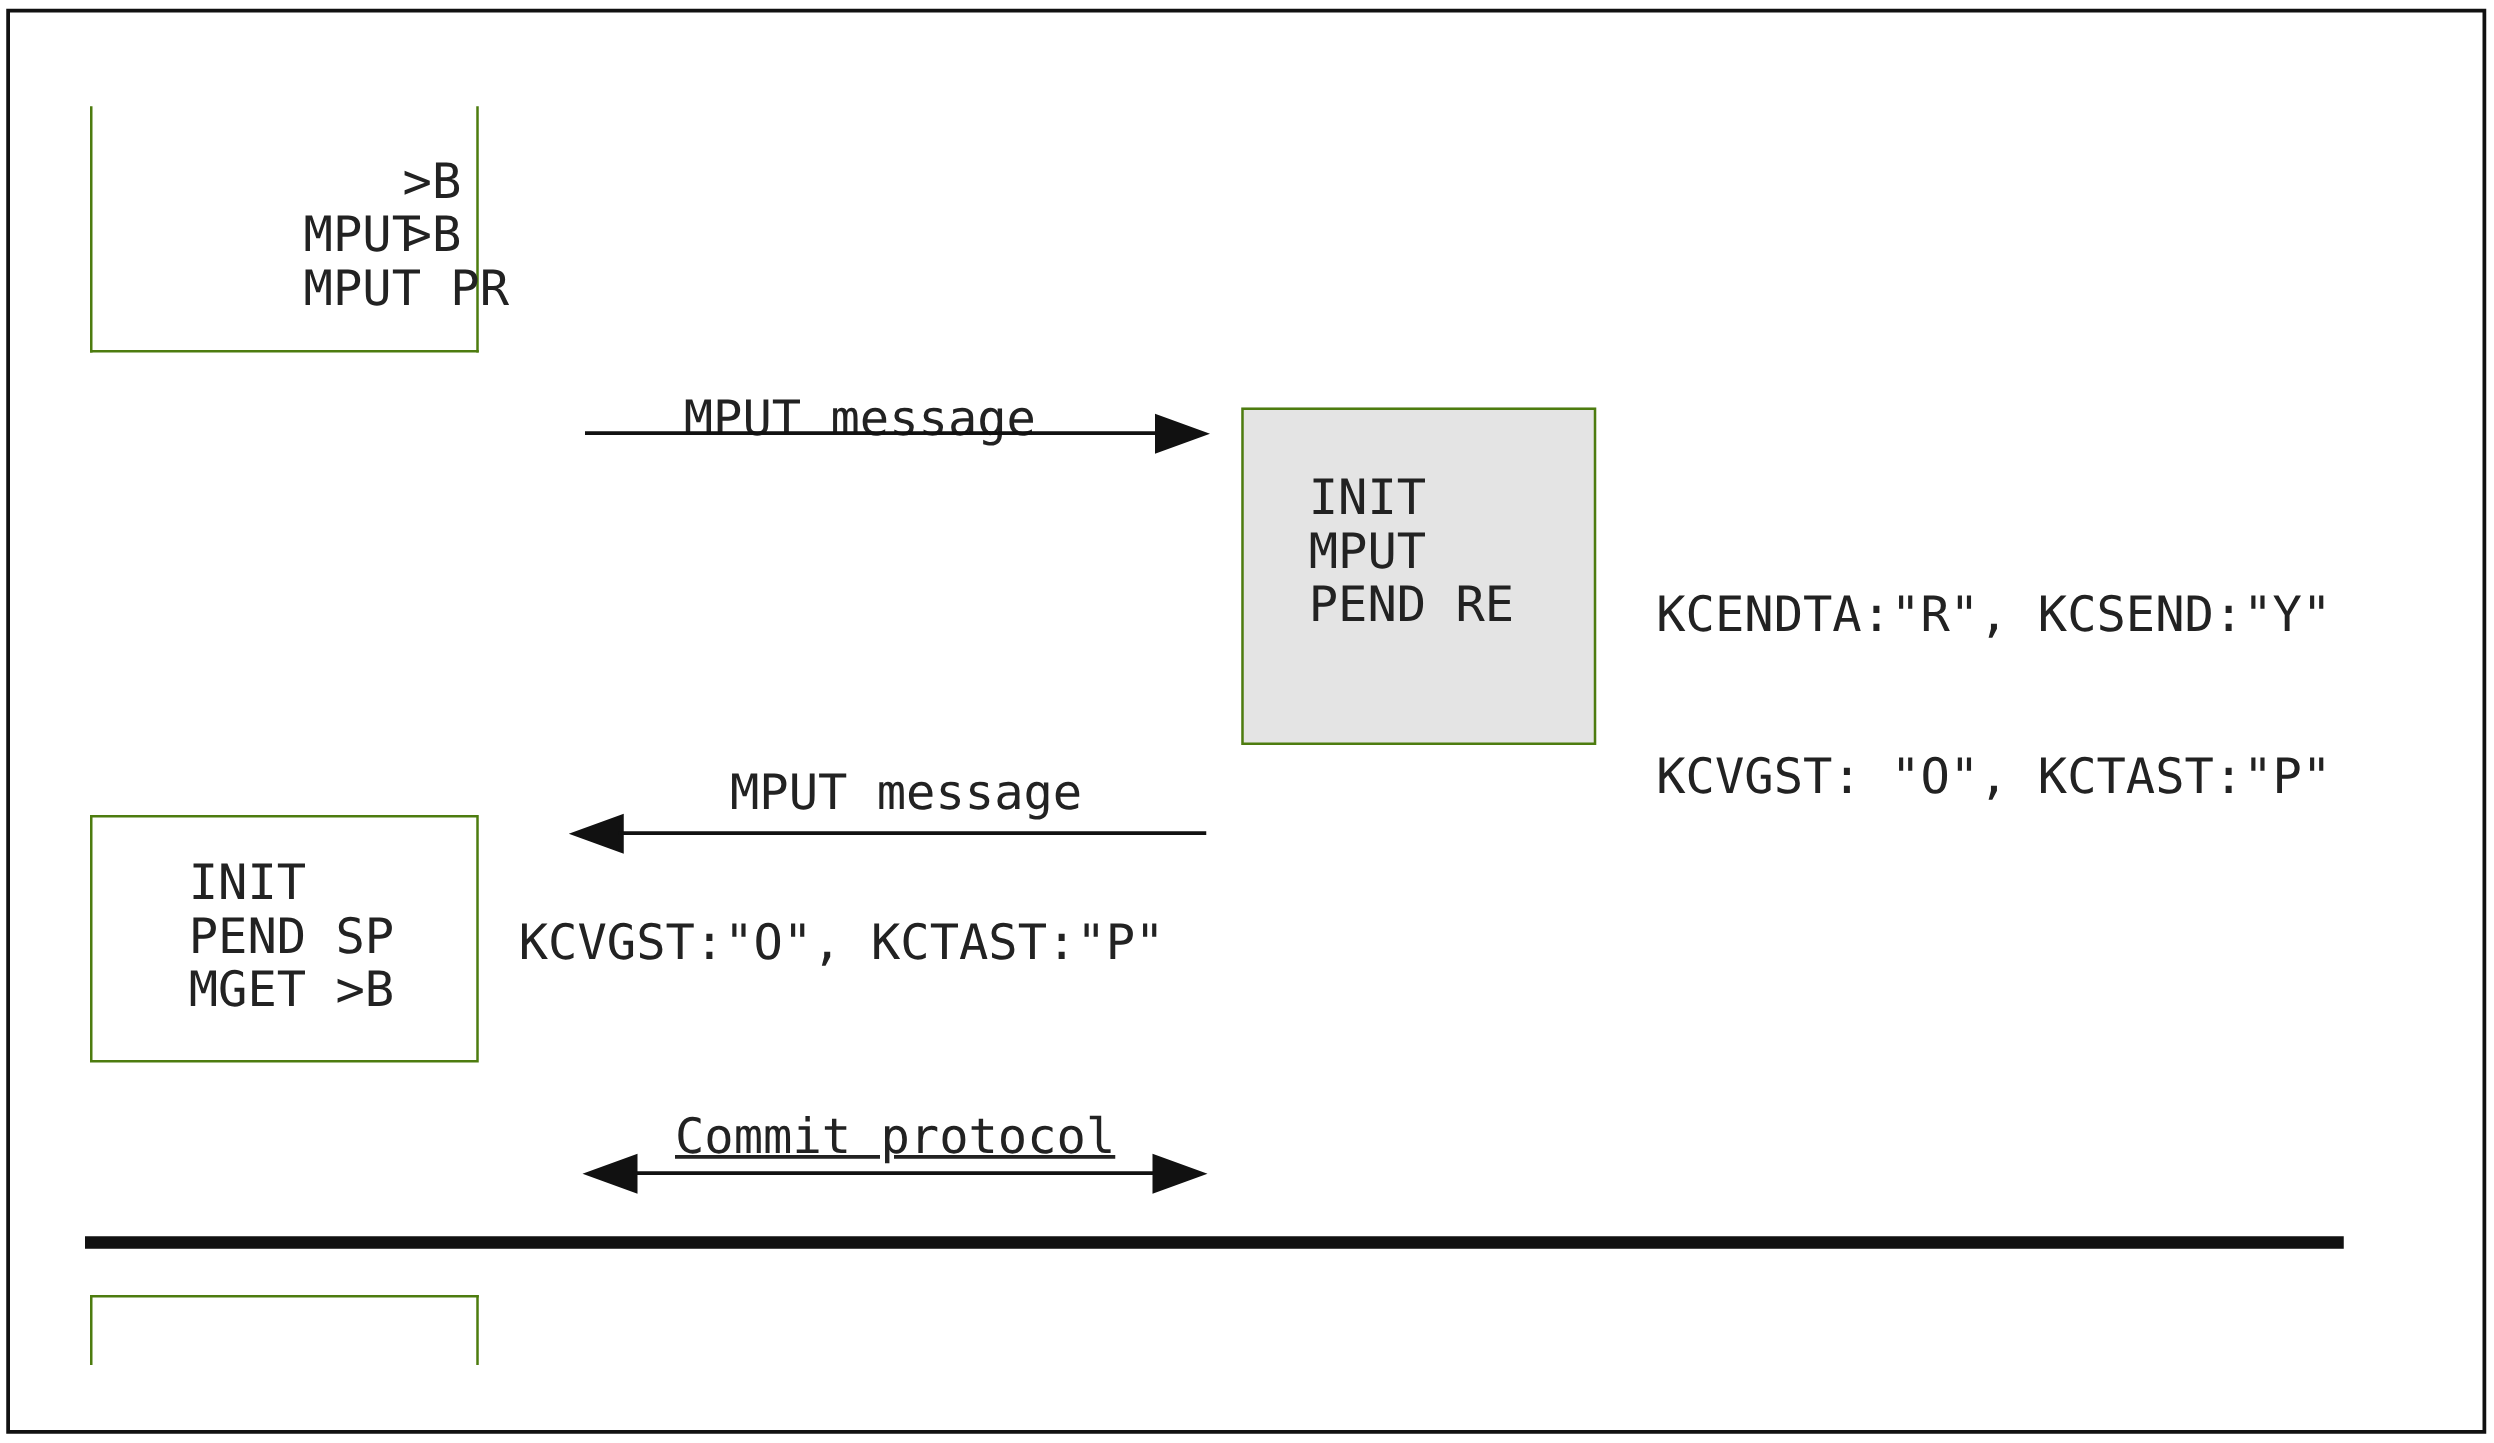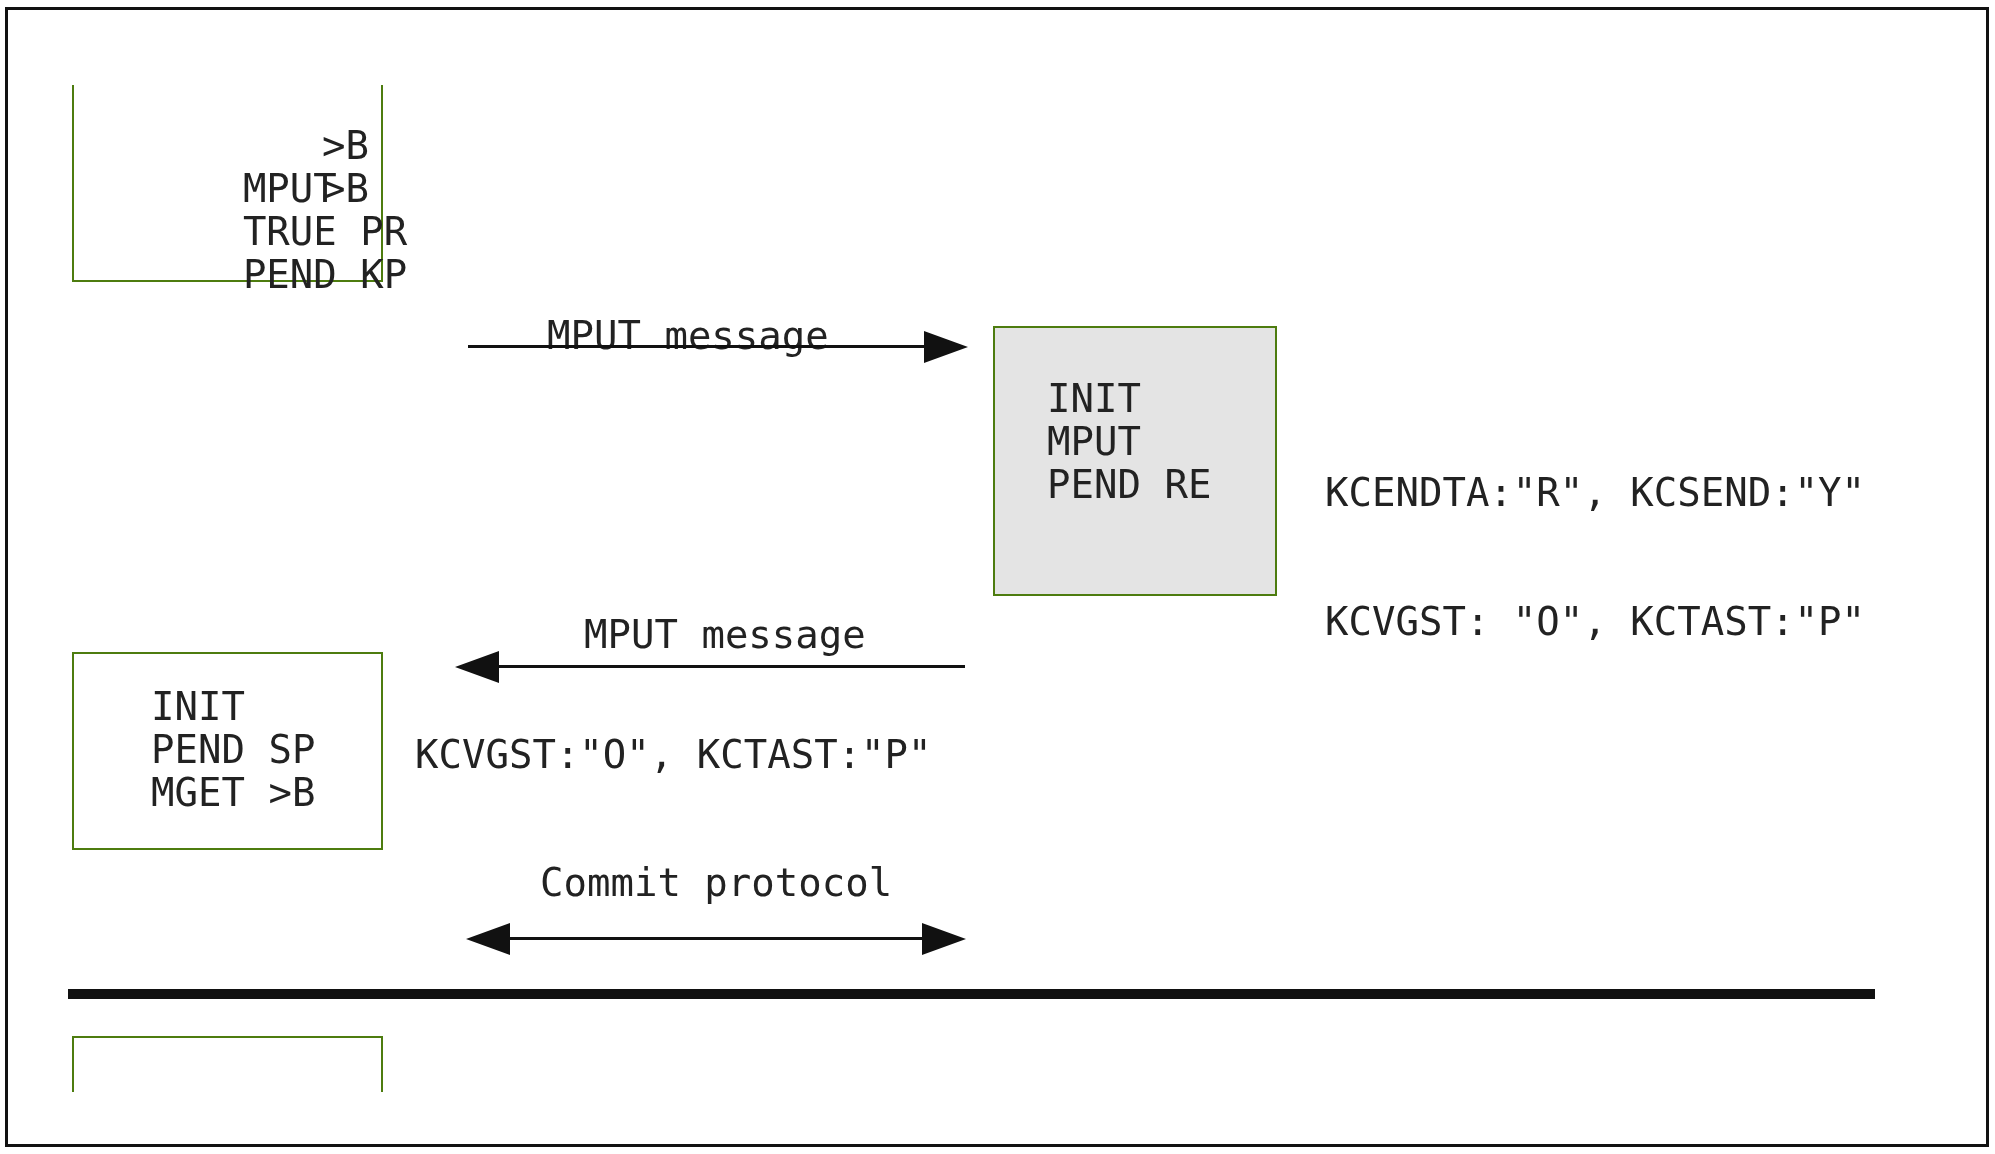--- a/index.html
+++ b/index.html
@@ -26,26 +26,22 @@
 <div class="canvas">
 
   <div class="frame"></div>
 
   <div class="box open-top" style="left:72px;top:85px;width:311px;height:197px;padding:39px 0 0 28px;">
     <div class="row">
       <span>MPUT</span>
       <span class="flag">&gt;B</span>
     </div>
     <div class="row">
-      <span>TRUE PR</span>
+      <span>MPUT PR</span>
       <span class="flag">&gt;B</span>
-    </div>
-    <div class="row">
-      <span>PEND KP</span>
-      <span class="flag"></span>
     </div>
   </div>
 
   <div class="txt" style="left:547px;top:228px;">
     <div>MPUT message</div>
   </div>
 
   <div class="hline" style="left:468px;top:345px;width:458px;"></div>
   <div class="head right" style="left:924px;top:331px;"></div>
 
@@ -66,21 +62,21 @@
   <div class="hline" style="left:495px;top:665px;width:470px;"></div>
 
   <div class="box" style="left:72px;top:652px;width:311px;height:198px;padding:31px 0 0 77px;">
     <div class="row">INIT</div>
     <div class="row">PEND SP</div>
     <div class="row">MGET &gt;B</div>
   </div>
 
   <div class="txt" style="left:415px;top:733px;">KCVGST:"O", KCTAST:"P"</div>
 
-  <div class="txt" style="left:540px;top:861px;">Commit protocol</div>
+  <div class="txt" style="left:540px;top:888px;text-decoration:underline;">Commit protocol</div>
 
   <div class="head left" style="left:466px;top:923px;"></div>
   <div class="hline" style="left:506px;top:937px;width:420px;"></div>
   <div class="head right" style="left:922px;top:923px;"></div>
 
   <div class="bar" style="left:68px;top:989px;width:1807px;height:10px;"></div>
 
   <div class="box open-bottom" style="left:72px;top:1036px;width:311px;height:56px;"></div>
 
 </div>

